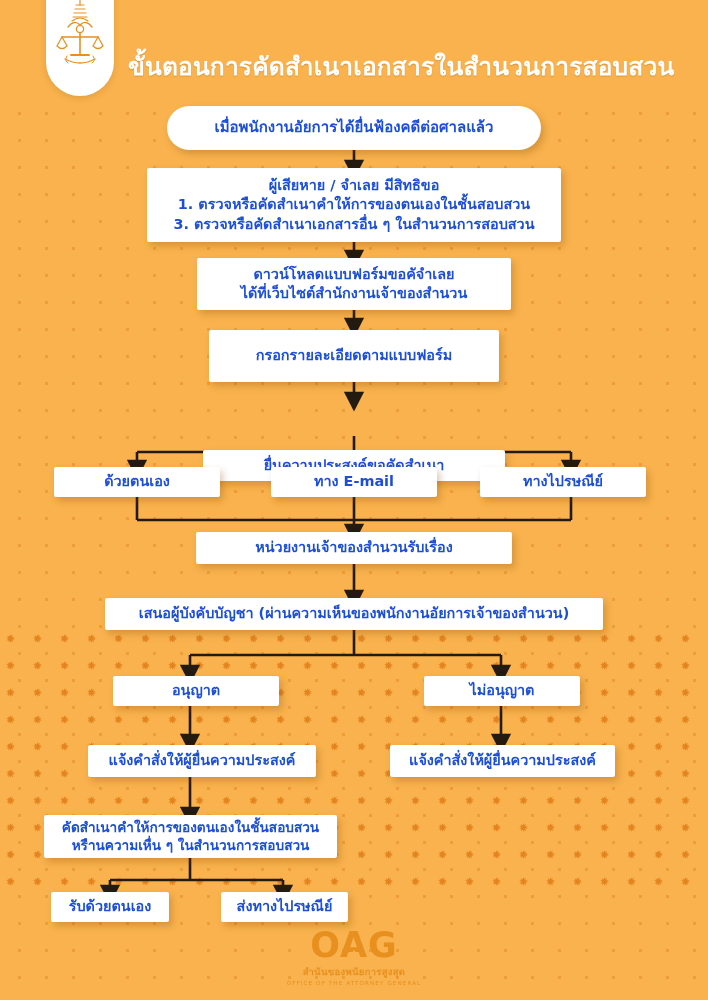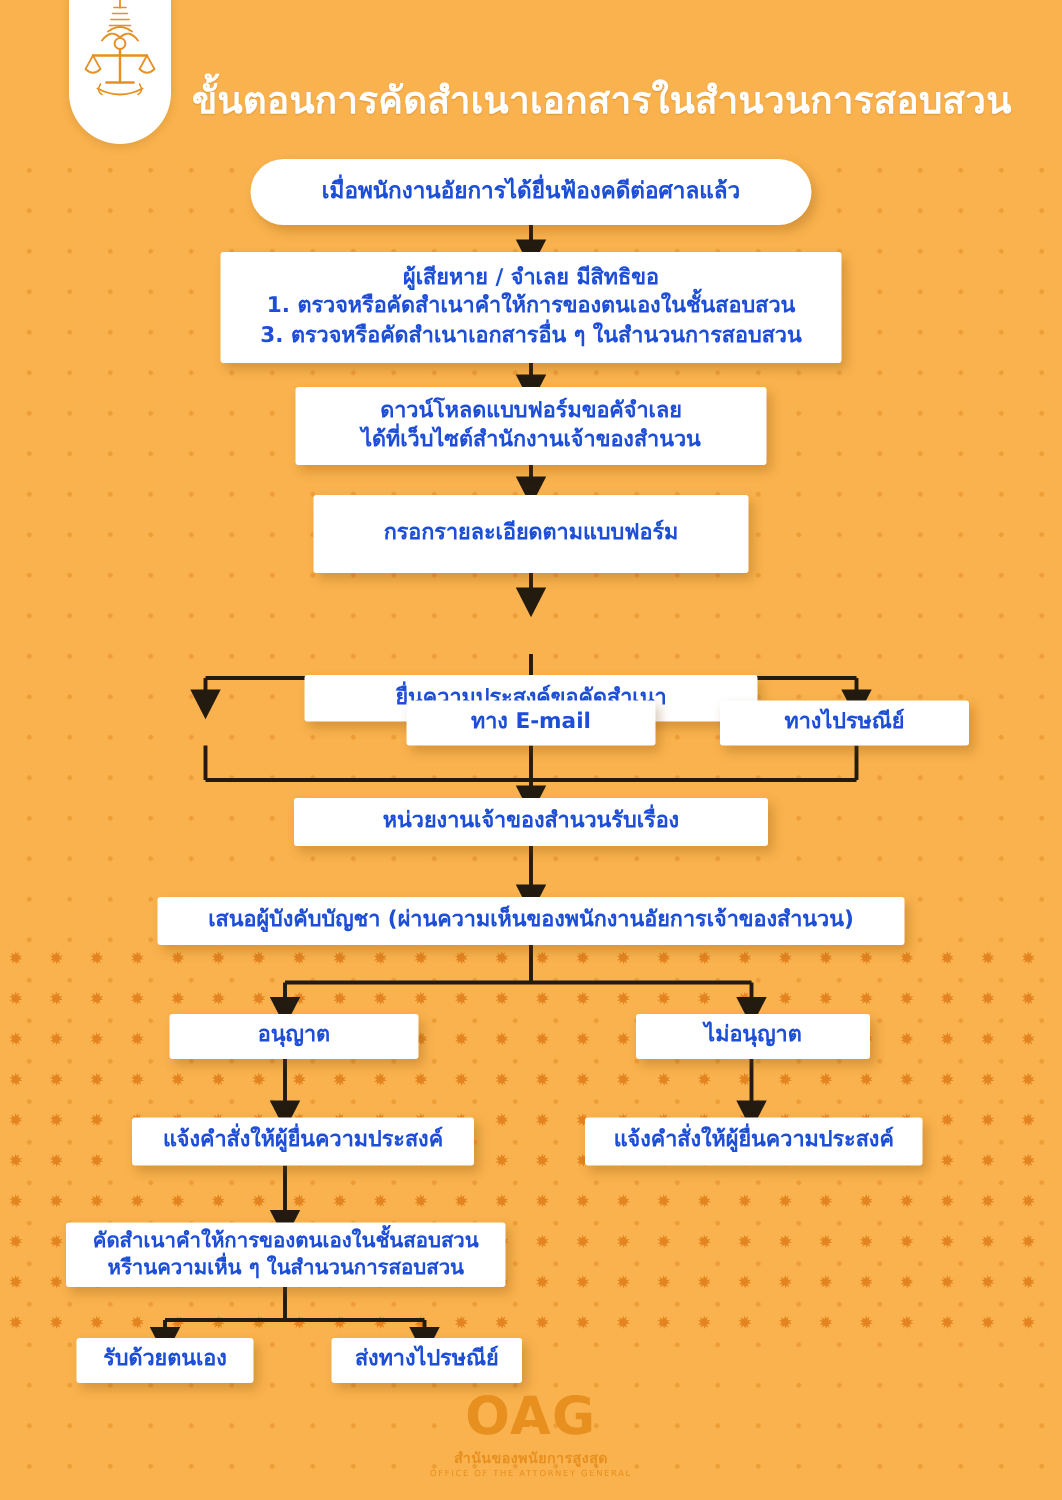--- a/index.html
+++ b/index.html
@@ -439,20 +439,23 @@
   </div>
 
   <div class="node sq" style="left:209px; top:330px; width:290px; height:52px; font-size:14.4px;">
     <span class="ln">กรอกรายละเอียดตามแบบฟอร์ม</span>
   </div>
 
   <div class="node sq" style="left:203px; top:405px; width:302px; height:31px; font-size:14.4px;margin-top:45px;">
     <span class="ln">ยื่นความประสงค์ขอคัดสำเนา</span>
   </div>
 
+  <div class="node sq" style="left:54px; top:467px; width:166px; height:30px; font-size:14.4px;">
+    <span class="ln">ด้วยตนเอง</span>
+  </div>
   <div class="node sq" style="left:271px; top:467px; width:166px; height:30px; font-size:14.4px;">
     <span class="ln">ทาง E-mail</span>
   </div>
   <div class="node sq" style="left:480px; top:467px; width:166px; height:30px; font-size:14.4px;">
     <span class="ln">ทางไปรษณีย์</span>
   </div>
 
   <div class="node sq" style="left:196px; top:532px; width:316px; height:32px; font-size:14.4px;">
     <span class="ln">หน่วยงานเจ้าของสำนวนรับเรื่อง</span>
   </div>

